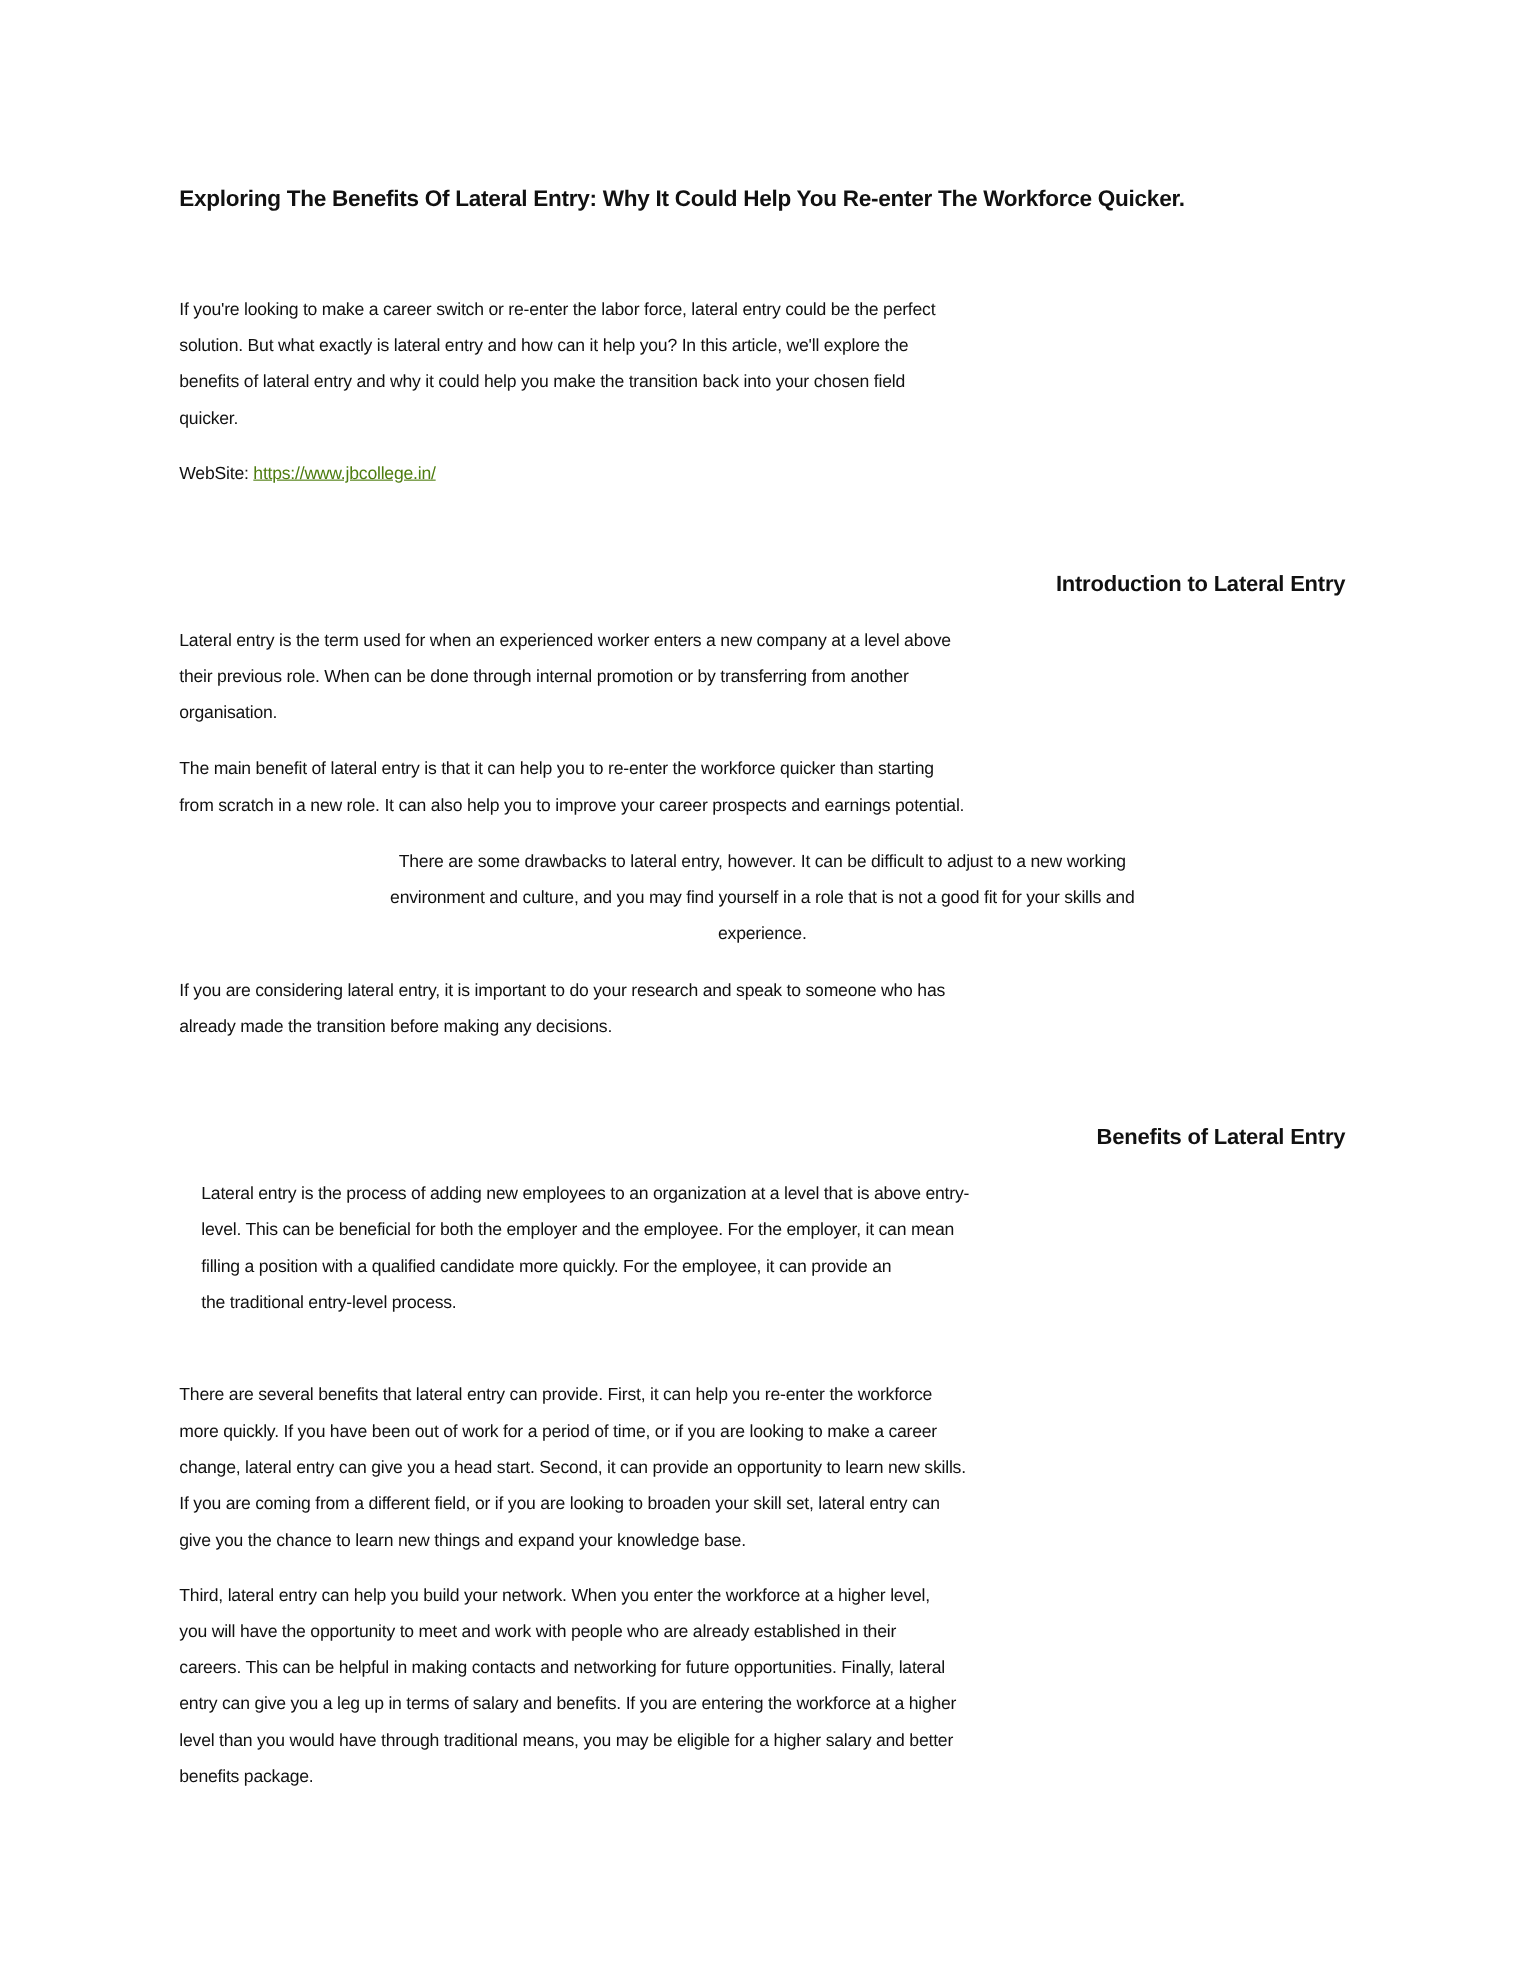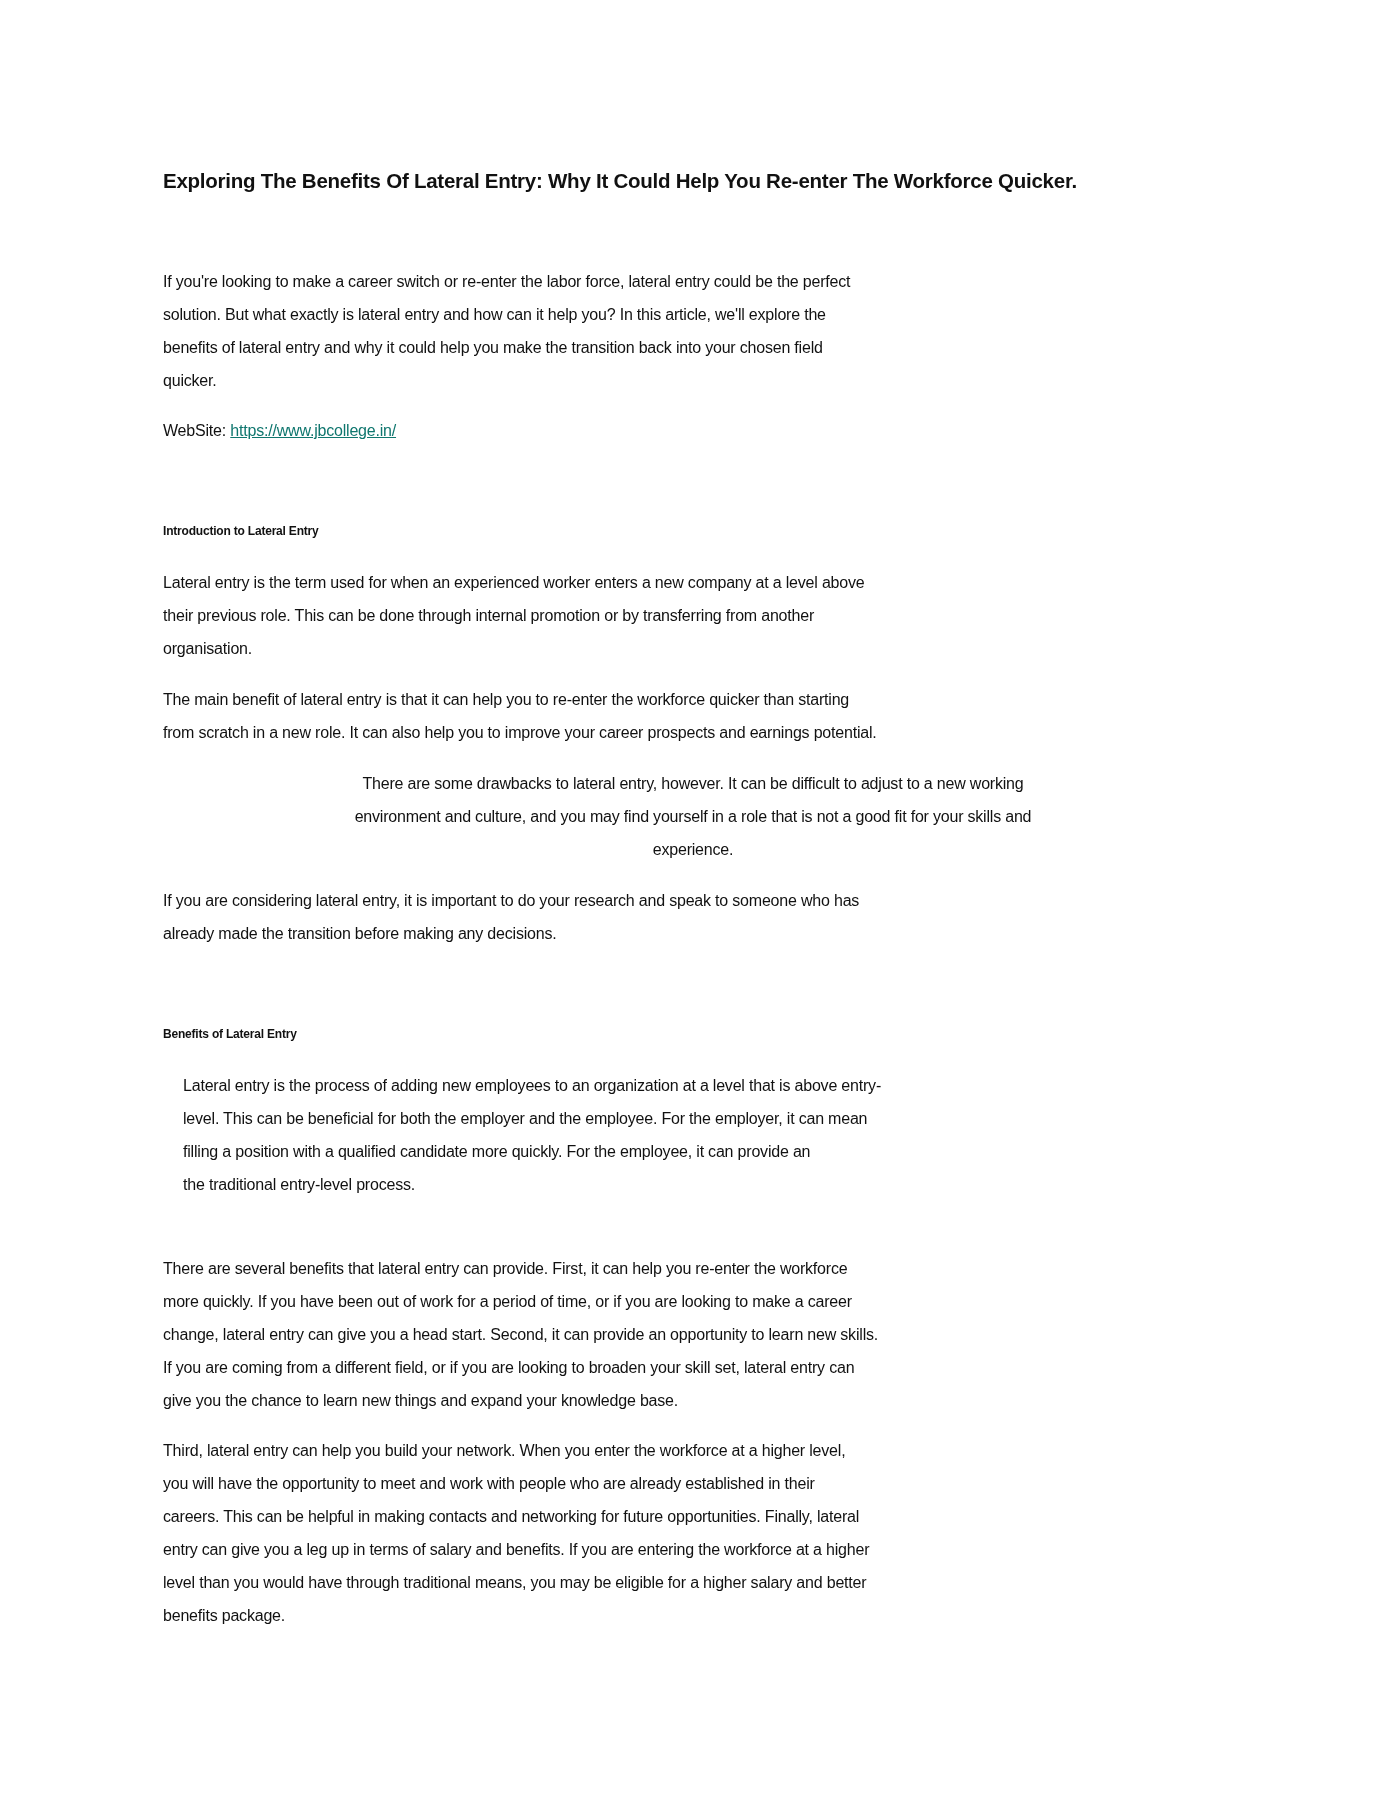--- a/index.html
+++ b/index.html
@@ -32,25 +32,26 @@
       margin: 0;
     }
     .title {
       font-weight: bold;
       font-size: 20.5px;
       letter-spacing: -0.25px;
       white-space: nowrap;
     }
     .heading {
       font-weight: bold;
-      font-size: 12px;
+      font-size: 20px;
+      text-align: right;
     }
     .line { display: block; white-space: nowrap; }
     .link {
-      color: #0f766e;
+      color: #4d7c0f;
       text-decoration: underline;
       cursor: pointer;
     }
   </style>
 </head>
 <body>
 
 <div class="page">
 
   <h1 class="blk title" style="top:164px;">Exploring The Benefits Of Lateral Entry: Why It Could Help You Re-enter The Workforce Quicker.</h1>
@@ -63,21 +64,21 @@
   </p>
 
   <p class="blk" style="top:414px;">
     <span>WebSite: </span><a class="link">https://www.jbcollege.in/</a>
   </p>
 
   <h2 class="blk heading" style="top:515px;">Introduction to Lateral Entry</h2>
 
   <p class="blk" style="top:566px;">
     <span class="line">Lateral entry is the term used for when an experienced worker enters a new company at a level above</span>
-    <span class="line">their previous role. This can be done through internal promotion or by transferring from another</span>
+    <span class="line">their previous role. When can be done through internal promotion or by transferring from another</span>
     <span class="line">organisation.</span>
   </p>
 
   <p class="blk" style="top:683px;">
     <span class="line">The main benefit of lateral entry is that it can help you to re-enter the workforce quicker than starting</span>
     <span class="line">from scratch in a new role. It can also help you to improve your career prospects and earnings potential.</span>
   </p>
 
   <p class="blk" style="top:767px;text-align:center;">
     <span class="line">There are some drawbacks to lateral entry, however. It can be difficult to adjust to a new working</span>

